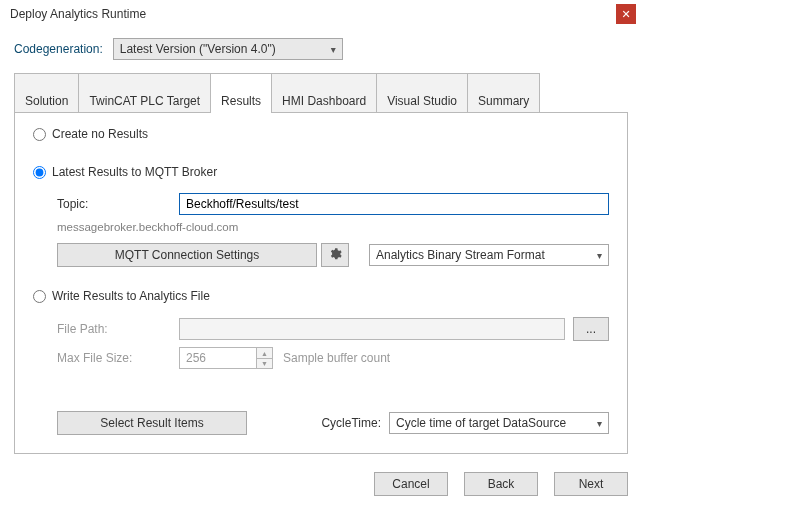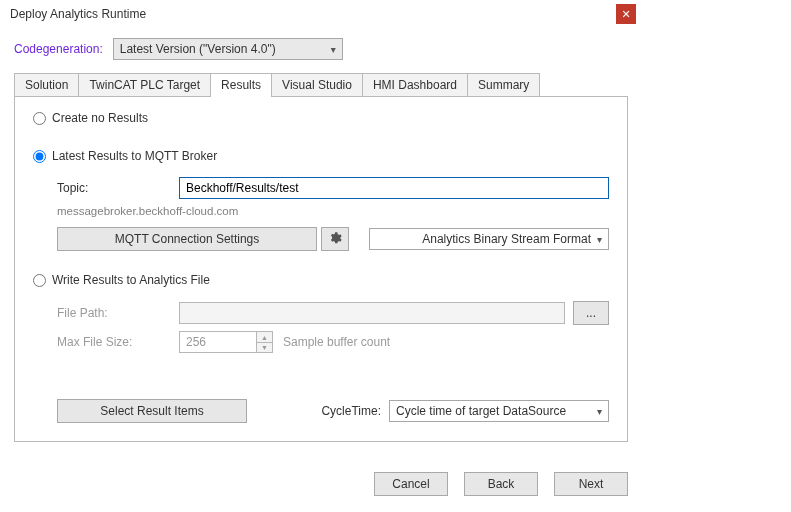--- a/index.html
+++ b/index.html
@@ -25,55 +25,55 @@
     width:20px; height:20px; background:#c0392b; color:#fff;
     display:flex; align-items:center; justify-content:center;
     font-size:11px; cursor:pointer; line-height:1;
   }
 
   
   .top-row {
     display:flex; align-items:center; gap:10px;
     padding: 10px 14px 4px 14px;
   }
-  .top-row label { color:#6d28d9; white-space:nowrap; }
+  .top-row label { color:#0c4a6e; white-space:nowrap; }
   .combo {
     height:22px; border:1px solid #a7a7a7; background:#e9e9e9;
     display:flex; align-items:center; justify-content:space-between;
     padding:0 6px; font-size:12px; color:#333; cursor:default;
   }
   .combo.light { background:#fff; }
   .combo .val { overflow:hidden; text-overflow:ellipsis; white-space:nowrap; }
   .chev { font-size:10px; color:#555; margin-left:6px; }
 
   
   .tabstrip {
     display:flex; align-items:flex-end;
     padding: 8px 14px 0 14px;
     gap:0;
   }
   .tab {
-    padding:4px 10px 5px 10px;
+    padding:20px 10px 5px 10px;
     border:1px solid #b9b9b9;
     border-bottom:none;
     background:#f2f2f2;
     font-size:12px;
     margin-right:-1px;
     cursor:pointer;
     position:relative;
     top:1px;
   }
   .tab.active {
     background:#fff;
     z-index:2;
   }
 
   
   .panel {
-    margin: 0 14px 24px 14px;
+    margin: 0 14px 12px 14px;
     border:1px solid #b9b9b9;
     flex:1;
     background:#fff;
     padding: 14px 18px 14px 18px;
     display:flex; flex-direction:column;
     position:relative;
   }
 
   .radio-row { display:flex; align-items:center; gap:6px; margin-bottom:8px; }
   input[type=radio] { width:13px; height:13px; margin:0; }
@@ -98,21 +98,21 @@
 
   .btn {
     height:24px; border:1px solid #a9a9a9; background:#e7e7e7;
     display:inline-flex; align-items:center; justify-content:center;
     padding:0 14px; font-size:12px; cursor:pointer;
     min-width:60px;
   }
   .btn.icon-only { padding:0; width:28px; min-width:28px; }
 
   .btn-wide { width:260px; }
-  .combo-wide { width:300px;justify-content:flex-end; }
+  .combo-wide { width:300px; }
   .ellipsis-btn { width:36px; min-width:36px; padding:0; }
 
   .spinner {
     width:94px; height:22px; border:1px solid #b7b7b7; background:#fff;
     display:flex; align-items:center; justify-content:space-between;
     padding-left:6px; font-size:12px; color:#999;
   }
   .spinner .spin-btns { display:flex; flex-direction:column; }
   .spinner .sbtn {
     width:16px; height:10px; border-left:1px solid #b7b7b7;
@@ -151,22 +151,22 @@
     <div class="combo" style="width:230px">
       <span class="val">Latest Version ("Version 4.0")</span>
       <span class="chev">▾</span>
     </div>
   </div>
 
   <div class="tabstrip">
     <div class="tab"><span>Solution</span></div>
     <div class="tab"><span>TwinCAT PLC Target</span></div>
     <div class="tab active"><span>Results</span></div>
+    <div class="tab"><span>HMI Dashboard</span></div>
     <div class="tab"><span>Visual Studio</span></div>
-    <div class="tab"><span>HMI Dashboard</span></div>
     <div class="tab"><span>Summary</span></div>
   </div>
 
   <div class="panel">
 
     <div class="radio-row">
       <input type="radio" name="resmode" style="">
       <span class="radio-label">Create no Results</span>
     </div>
 

